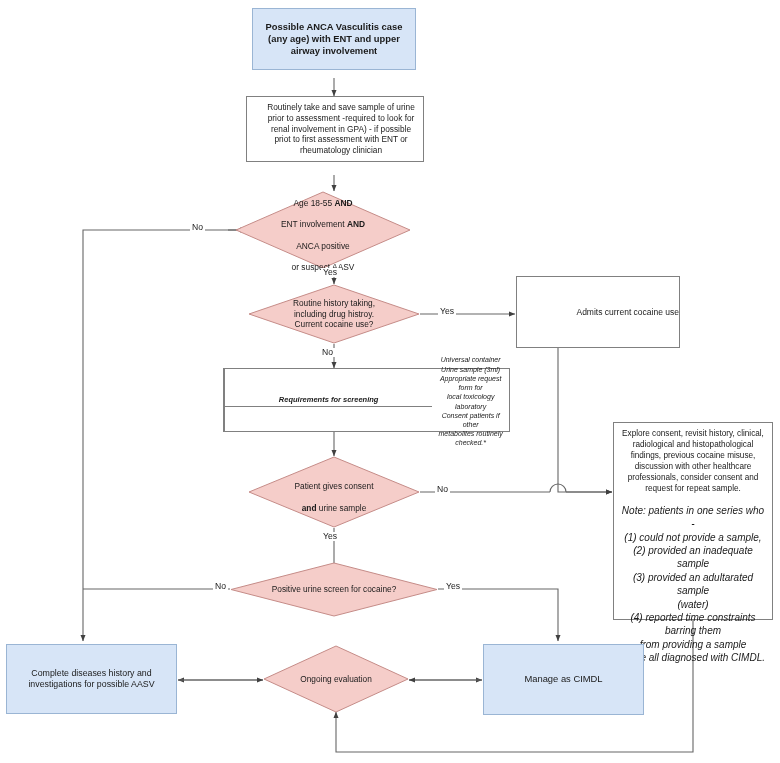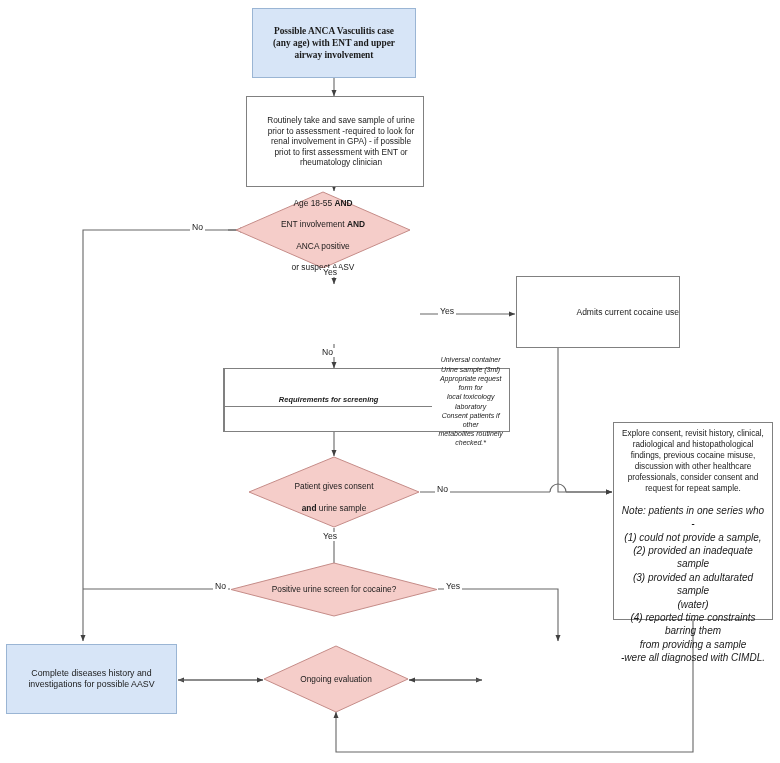--- a/index.html
+++ b/index.html
@@ -68,27 +68,27 @@
       <path d="M693,602 L693,752 L336,752 L336,712" marker-end="url(#arrow)"></path>
 
       <path d="M263,680 L178,680" marker-end="url(#arrow)"></path>
       <path d="M178,680 L263,680" marker-end="url(#arrow)"></path>
 
       <path d="M409,680 L482,680" marker-end="url(#arrow)"></path>
       <path d="M482,680 L409,680" marker-end="url(#arrow)"></path>
     </g>
   </svg>
 
-  <div class="node box blue" style="left:252px;top:8px;width:164px;height:70px;font-family:Liberation Serif, serif;">
+  <div class="node box blue" style="left:252px;top:8px;width:164px;height:62px;">
     <div class="txt" style="font-size:9.4px;font-weight:bold;">Possible ANCA Vasculitis case
 (any age) with ENT and upper
 airway involvement</div>
   </div>
 
-  <div class="node box" style="left:246px;top:96px;width:178px;height:91px;padding-left:12px;">
+  <div class="node box" style="left:246px;top:96px;width:178px;height:66px;padding-left:12px;">
     <div class="txt" style="font-size:8.3px;padding:0 4px;">Routinely take and save sample of urine
 prior to assessment -required to look for
 renal involvement in GPA) - if possible
 priot to first assessment with ENT or
 rheumatology clinician</div>
   </div>
 
   <div class="diamond-wrap" style="left:235px;top:191px;width:176px;height:78px;">
     <svg width="176" height="78" viewBox="0 0 176 78">
       <polygon points="88,1 175,39 88,77 1,39" fill="#f5cdc9" stroke="#c58c88" stroke-width="1"></polygon>
@@ -96,20 +96,30 @@
     <div class="diamond-label">
       <div class="txt" style="font-size:8.4px;">
         <span>Age 18-55 </span><b>AND</b><br>
         <span>ENT involvement </span><b>AND</b><br>
         <span>ANCA positive</span><br>
         <span>or suspect AASV</span>
       </div>
     </div>
   </div>
 
+  <div class="diamond-wrap" style="left:248px;top:284px;width:172px;height:60px;">
+    <svg width="172" height="60" viewBox="0 0 172 60">
+      <polygon points="86,1 171,30 86,59 1,30" fill="#f5cdc9" stroke="#c58c88" stroke-width="1"></polygon>
+    </svg>
+    <div class="diamond-label">
+      <div class="txt" style="font-size:8.3px;">Routine history taking,
+including drug histroy.
+Current cocaine use?</div>
+    </div>
+  </div>
 
   <div class="node box" style="left:516px;top:276px;width:164px;height:72px;justify-content:flex-end;">
     <div class="txt" style="font-size:8.5px;">Admits current cocaine use</div>
   </div>
 
   <div class="split" style="left:223px;top:368px;width:287px;height:64px;">
     <div class="cellR">
       <div class="reqhead">Requirements for screening</div>
       <div class="reqbody">Universal container
 Urine sample (3ml)
@@ -165,20 +175,23 @@
 
   <div class="diamond-wrap" style="left:263px;top:645px;width:146px;height:68px;">
     <svg width="146" height="68" viewBox="0 0 146 68">
       <polygon points="73,1 145,34 73,67 1,34" fill="#f5cdc9" stroke="#c58c88" stroke-width="1"></polygon>
     </svg>
     <div class="diamond-label">
       <div class="txt" style="font-size:8.3px;">Ongoing evaluation</div>
     </div>
   </div>
 
+  <div class="node box blue" style="left:483px;top:644px;width:161px;height:71px;">
+    <div class="txt" style="font-size:9.4px;">Manage as CIMDL</div>
+  </div>
 
   <div class="edge-label" style="left:190px;top:223px;font-size:8.6px;">No</div>
   <div class="edge-label" style="left:321px;top:268px;font-size:8.6px;">Yes</div>
   <div class="edge-label" style="left:438px;top:307px;font-size:8.6px;">Yes</div>
   <div class="edge-label" style="left:320px;top:348px;font-size:8.6px;">No</div>
   <div class="edge-label" style="left:435px;top:485px;font-size:8.6px;">No</div>
   <div class="edge-label" style="left:321px;top:532px;font-size:8.6px;">Yes</div>
   <div class="edge-label" style="left:213px;top:582px;font-size:8.6px;">No</div>
   <div class="edge-label" style="left:444px;top:582px;font-size:8.6px;">Yes</div>
 

